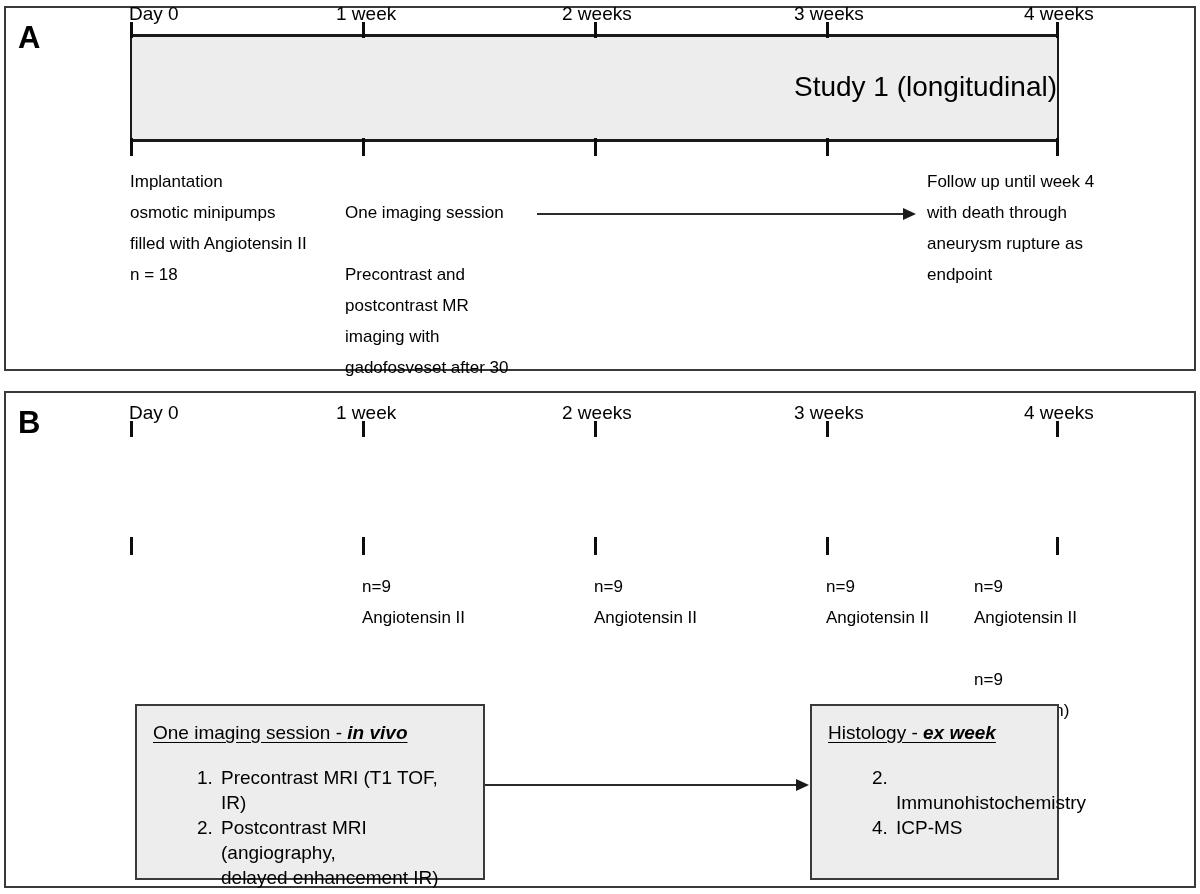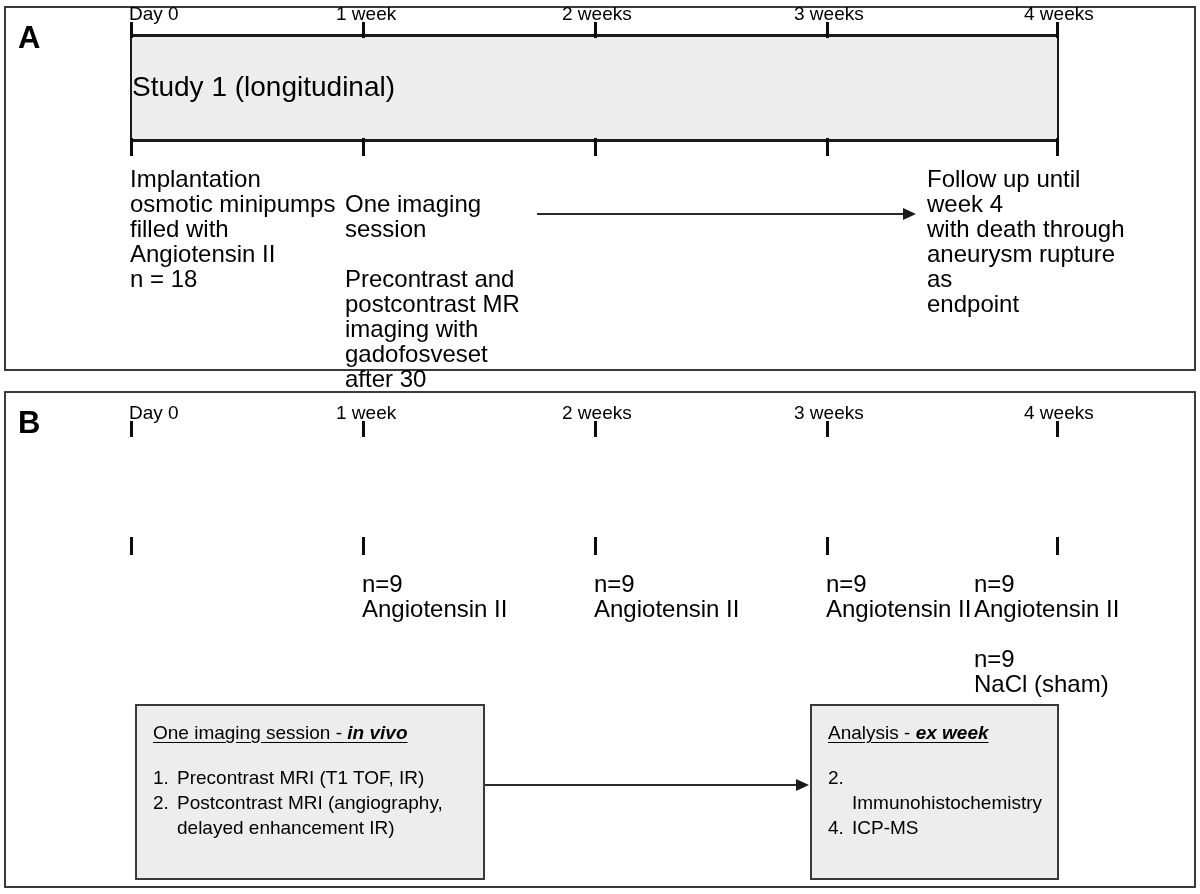--- a/index.html
+++ b/index.html
@@ -44,43 +44,43 @@
     box-sizing: border-box;
     border-top: 3px solid #1a1a1a;
     border-bottom: 3px solid #1a1a1a;
     border-left: 2px solid #1a1a1a;
     border-right: 2px solid #1a1a1a;
   }
   .band-label {
     position: absolute;
     left: 0;
     right: 0;
-    text-align: left;
+    text-align: right;
     font-size: 28px;
     line-height: 1;
     white-space: nowrap;
   }
   .tick {
     position: absolute;
     width: 3px;
     background: #0d0d0d;
   }
   .tick-label {
     position: absolute;
     font-size: 19px;
     line-height: 1;
     white-space: nowrap;
     transform: translateX(-1px);
   }
 
   
   .tblock {
     position: absolute;
-    font-size: 24px;
-    line-height: 25px;
+    font-size: 17px;
+    line-height: 31px;
     white-space: pre-line;
   }
   .tblock .hd {
     text-underline-offset: 3px;
     display: inline-block;
   }
 
   
   .arrow-line {
     position: absolute;
@@ -117,20 +117,21 @@
   }
   .callout ol {
     margin: 0;
     padding: 0;
     list-style: none;
   }
   .callout ol li {
     padding-left: 24px;
     text-indent: -24px;
     white-space: pre-line;
+    margin-left: 44px;
   }
   .callout ol li .num { display: inline-block; width: 24px; text-indent: 0; }
 </style>
 </head>
 <body>
 
 <div id="figure">
 
   <div class="panel" id="panel-a">
 
@@ -226,21 +227,21 @@
         <li><span class="num">2.</span><span>Postcontrast MRI (angiography,
     delayed enhancement IR)</span></li>
       </ol>
     </div>
 
     <div class="arrow-line" style="left:479px; top:391px; width:313px;"></div>
     <div class="arrow-head" style="left:790px; top:386px;"></div>
 
     <div class="callout" style="left:804px; top:311px; width:249px; height:176px; background:#ededed;">
       <div class="callout-title">
-        <span>Analysis - </span><span class="emph">ex week</span>
+        <span>Histology - </span><span class="emph">ex week</span>
       </div>
       <ol>
         <li><span class="num">2.</span><span>Immunohistochemistry</span></li>
         <li><span class="num">4.</span><span>ICP-MS</span></li>
       </ol>
     </div>
 
   </div>
 </div>
 

